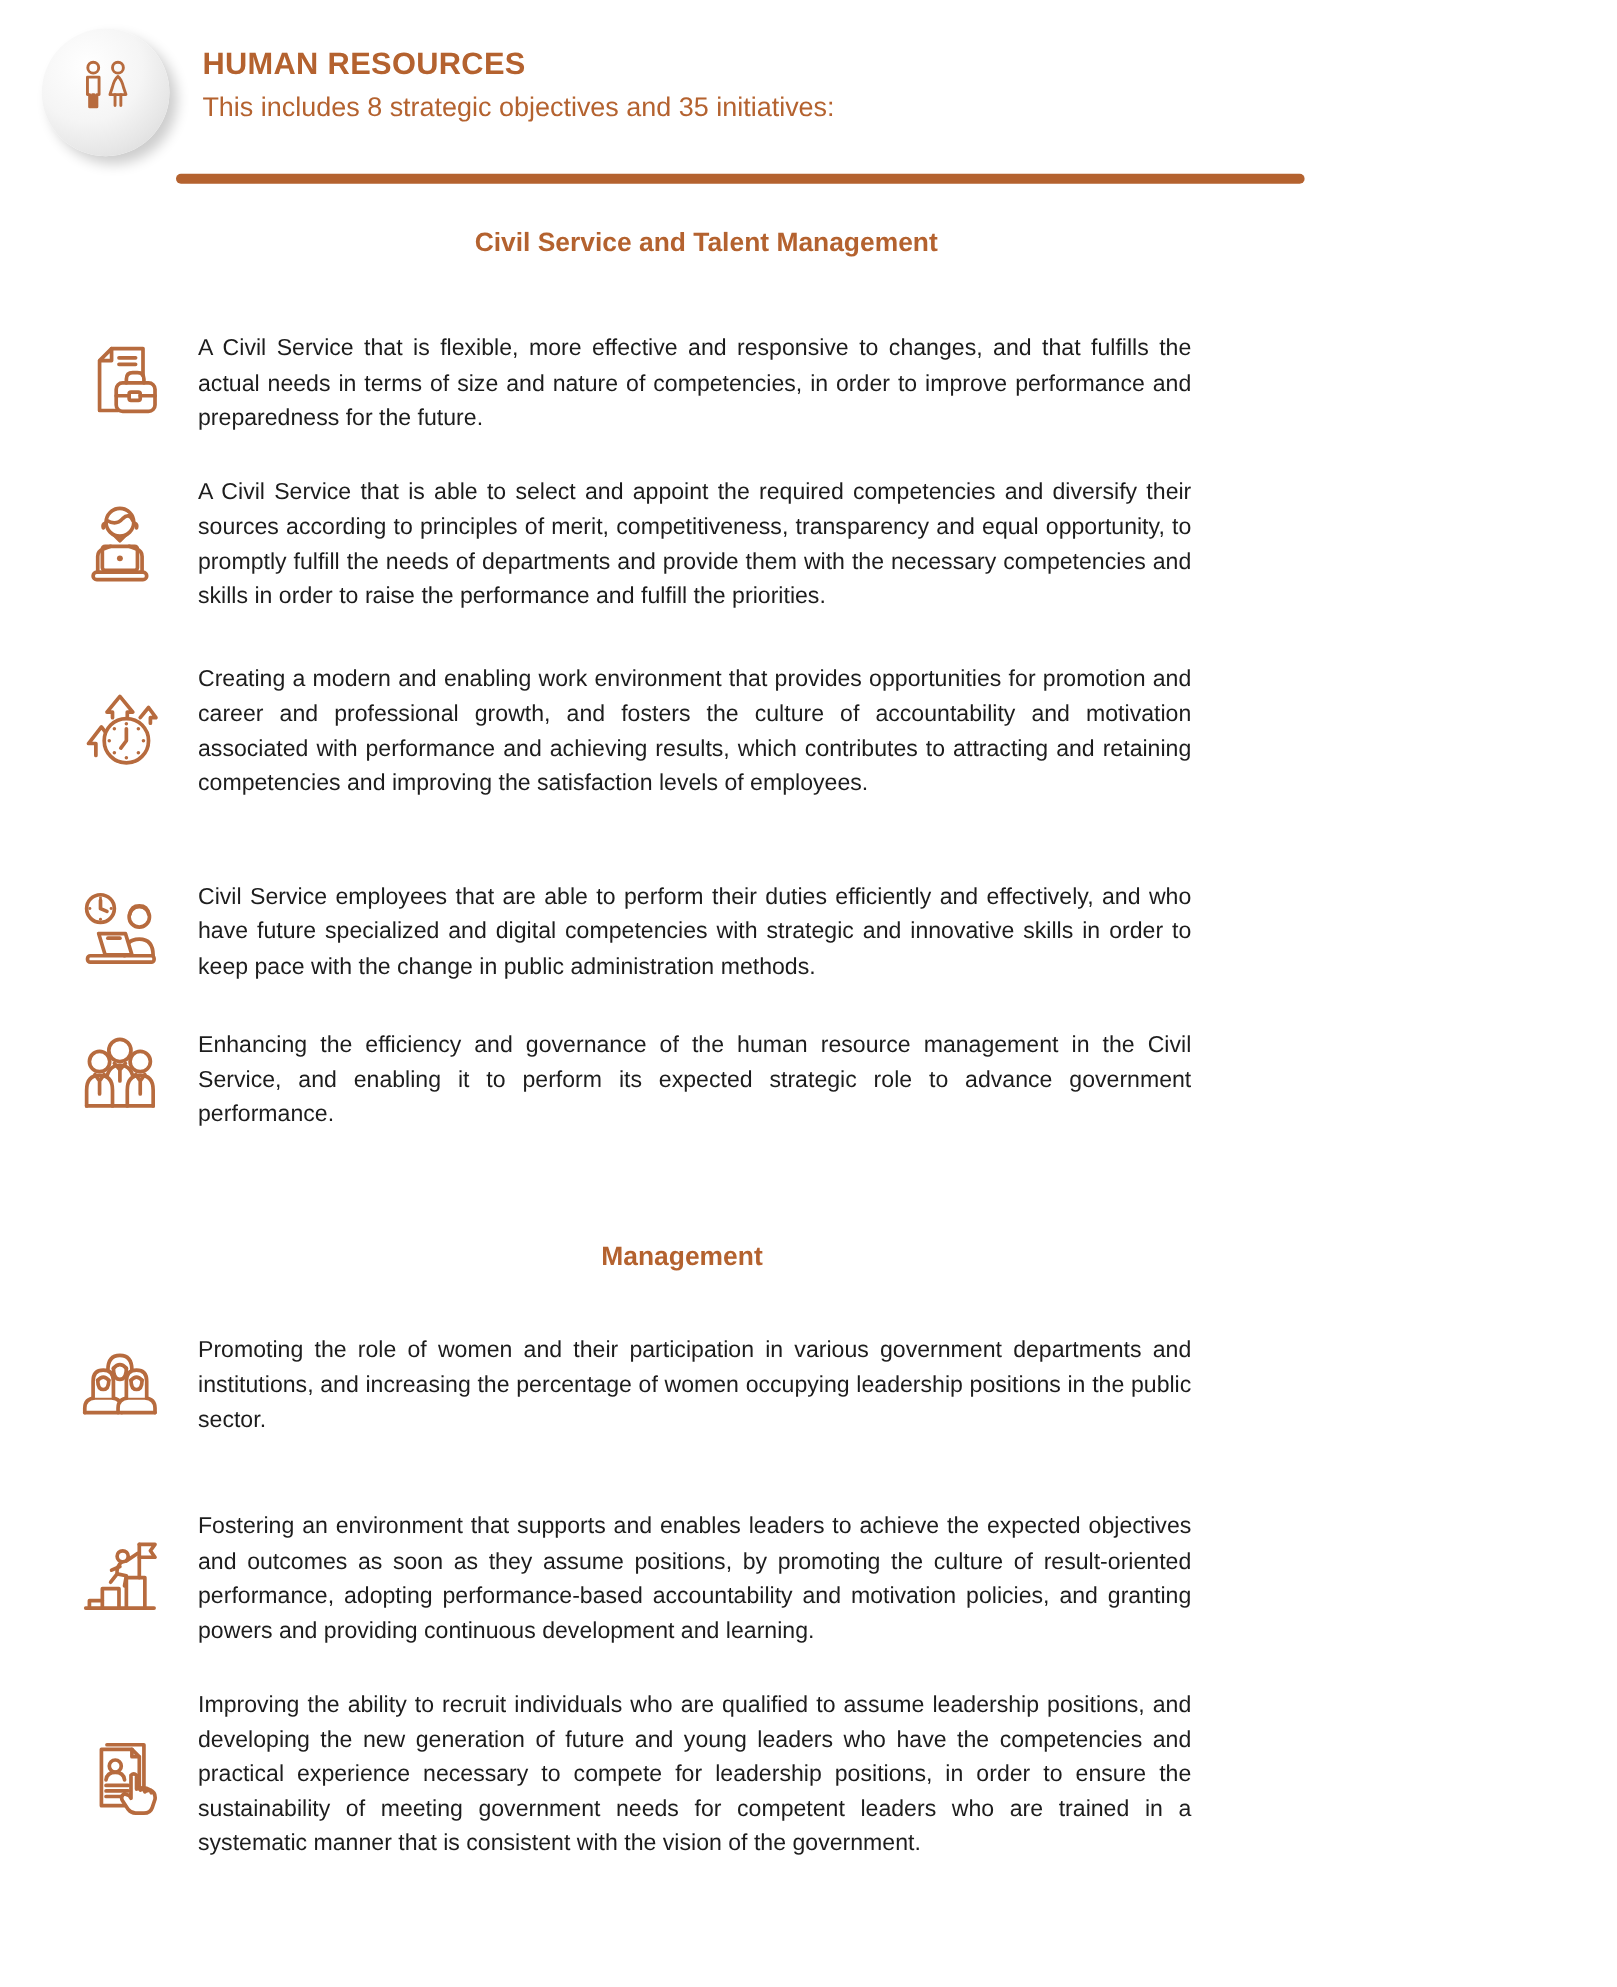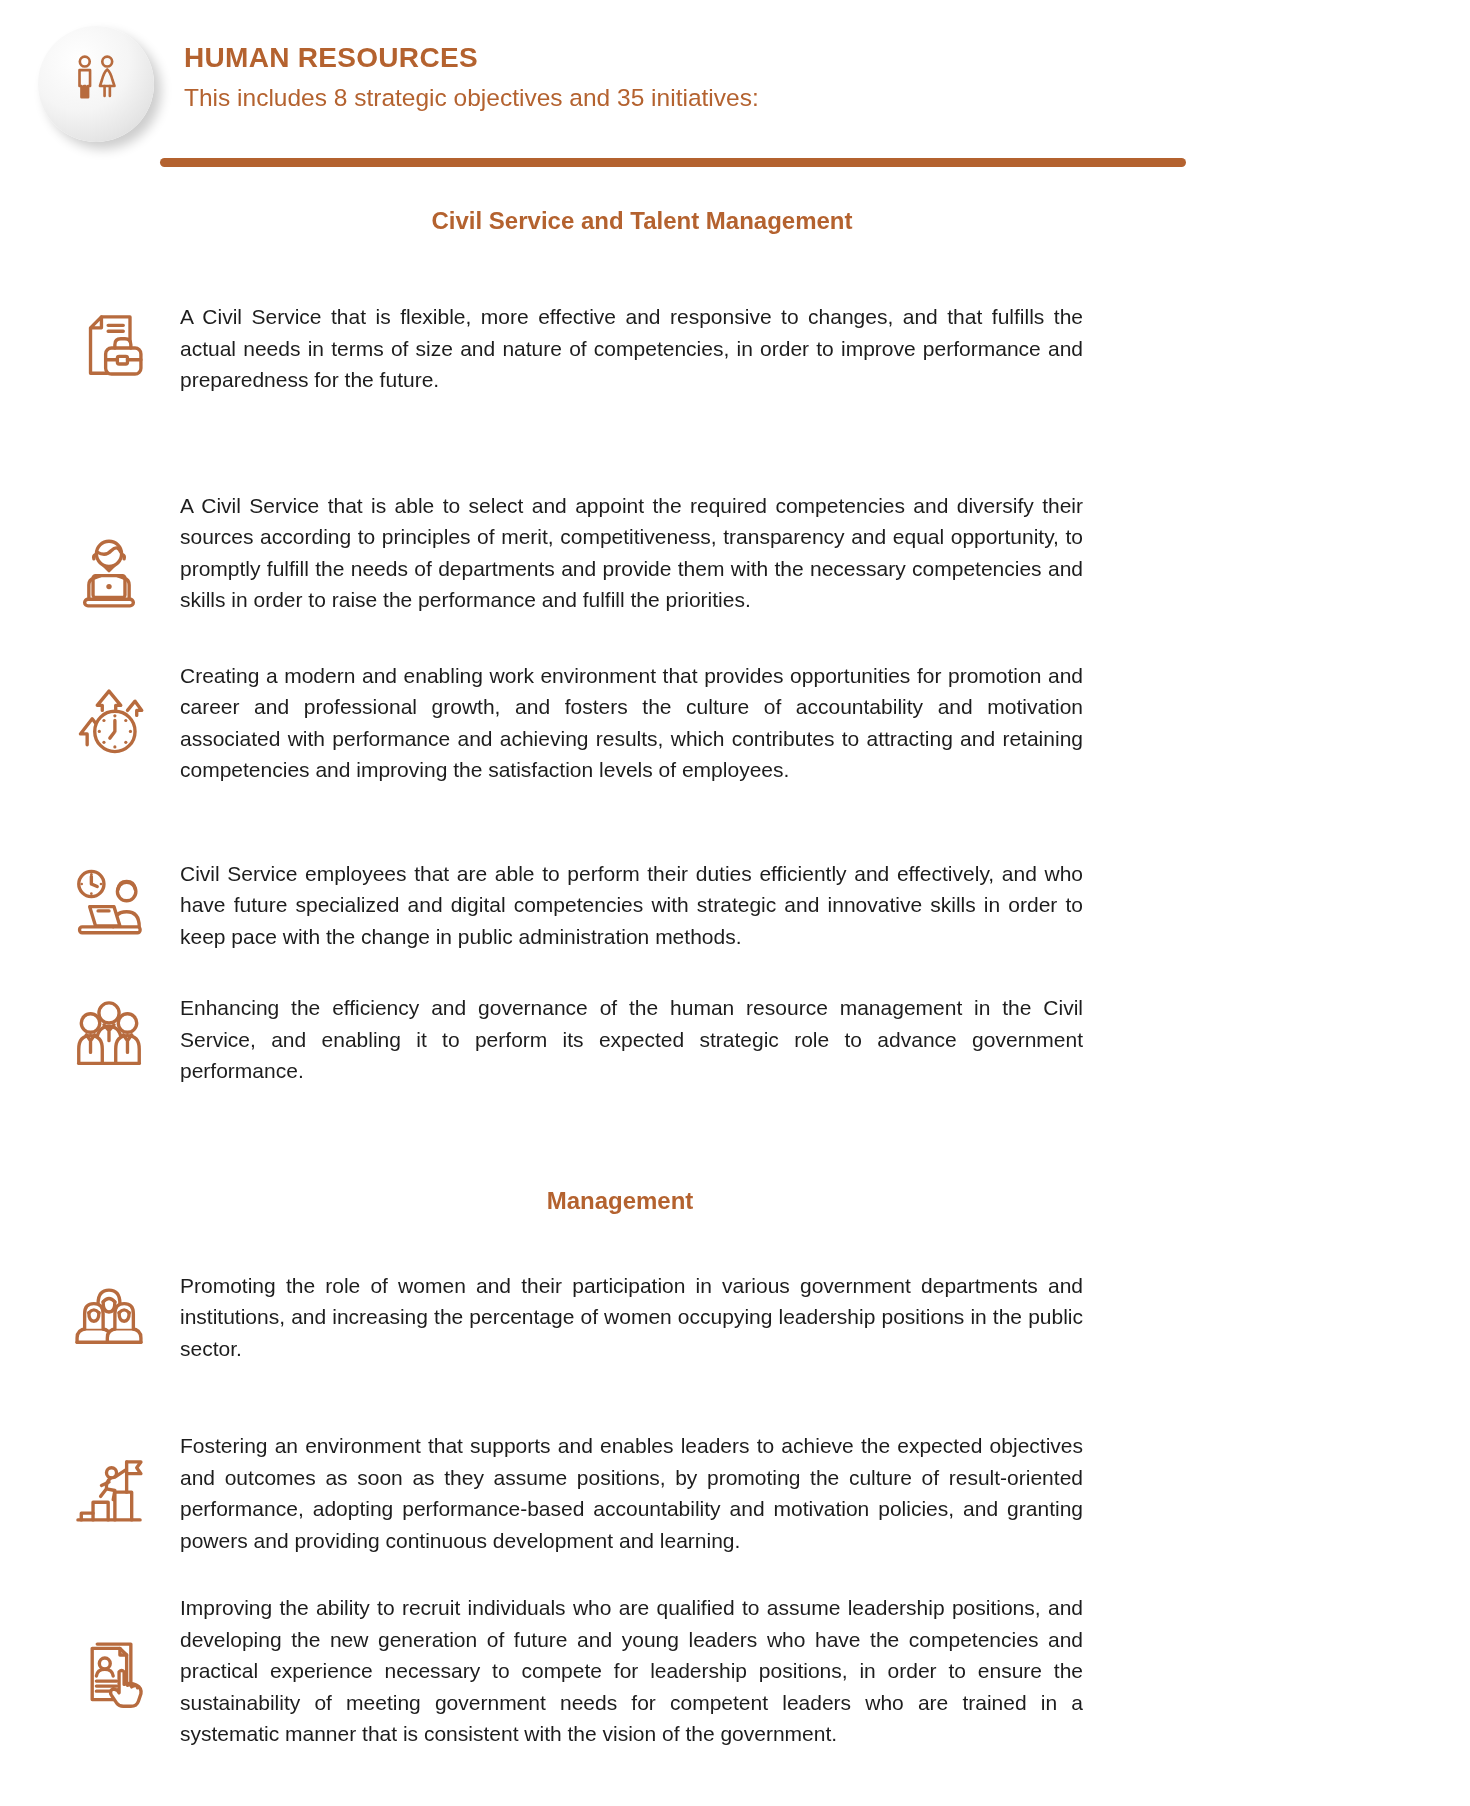--- a/index.html
+++ b/index.html
@@ -21,21 +21,21 @@
 
   .section-heading { width:1240px; text-align:center; color:var(--accent); font-size:24px; font-weight:700; }
   .sh-1 { margin-top:40px;padding-left:44px; }
   .sh-2 { margin-top:100px; }
 
   .objective { display:flex; align-items:center; padding-left:38px; padding-right:248px; }
   .icon-cell { width:142px; flex:0 0 142px; display:flex; justify-content:center; color:var(--icon); }
   .objective-text { flex:1; font-size:21px; line-height:31.5px; color:var(--body); text-align:justify; }
 
   .r1 { margin-top:66px;justify-content:center; }
-  .r2 { margin-top:94px;align-items:flex-end; }
+  .r2 { margin-top:36px; }
   .r3 { margin-top:44px; }
   .r4 { margin-top:72px; }
   .r5 { margin-top:40px;justify-content:flex-end; }
   .r6 { margin-top:66px; }
   .r7 { margin-top:55px; }
   .r8 { margin-top:36px; }
 
   svg.lineicon { stroke:currentColor; fill:none; stroke-width:4; stroke-linecap:round; stroke-linejoin:round; }
 </style>
 </head>

